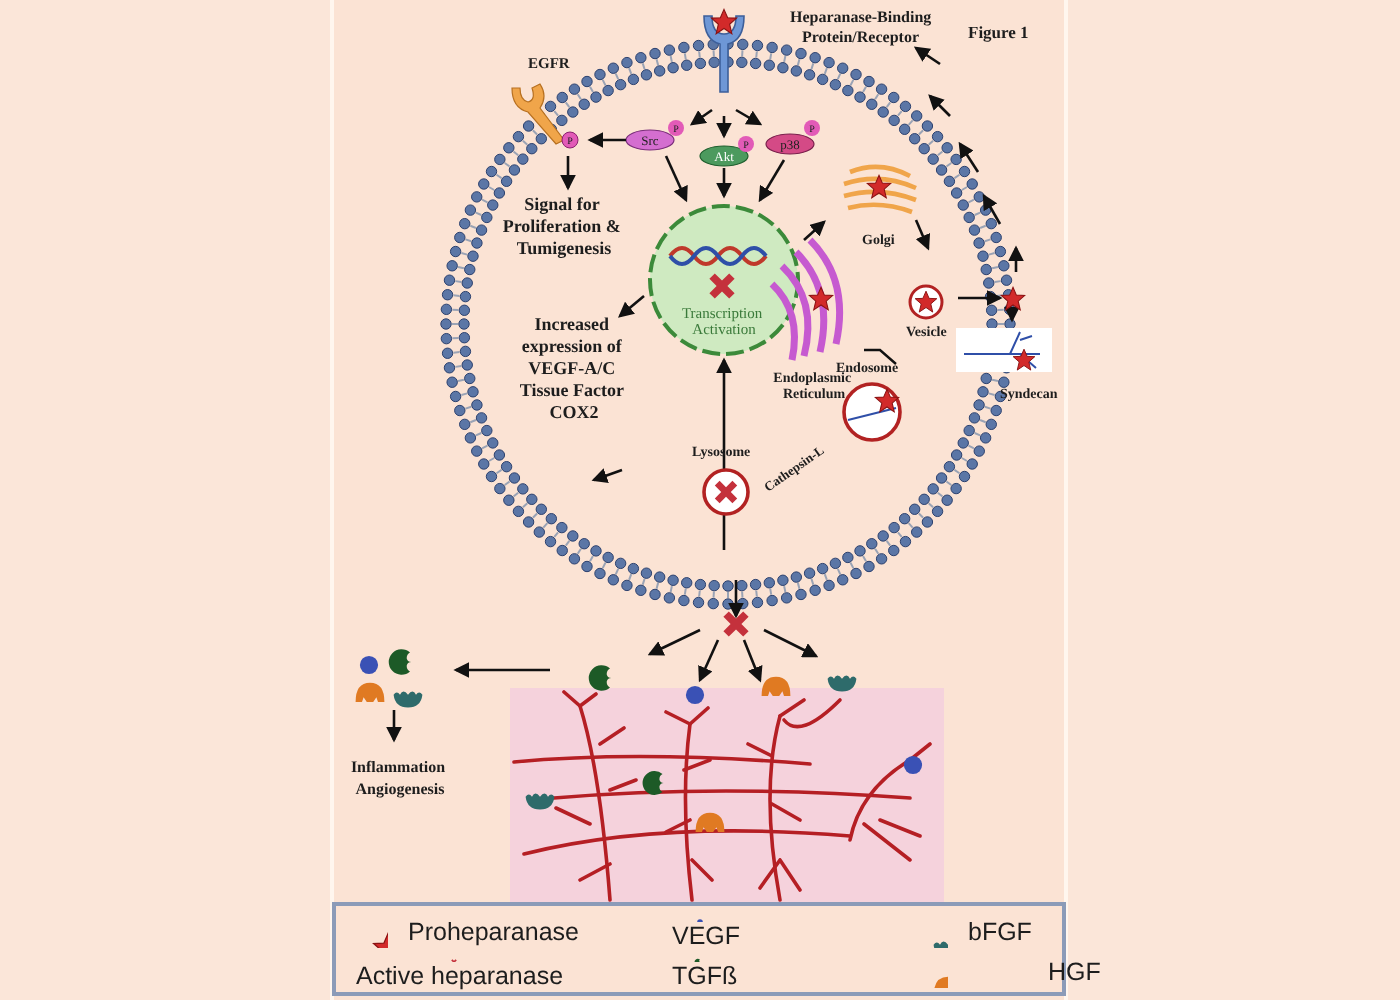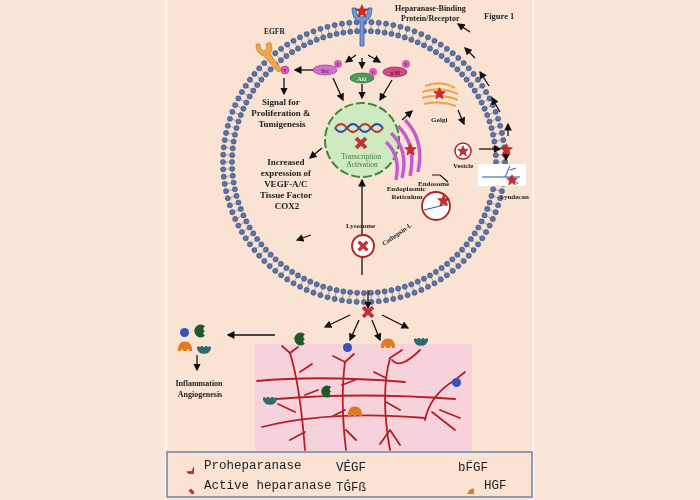--- a/index.html
+++ b/index.html
@@ -1,21 +1,21 @@
 <!DOCTYPE html>
 <html><head>
 <meta charset="utf-8">
 <style>
   html, body { margin:0; padding:0; }
   body { width:700px; height:500px; background:#fbe6d9; position:relative; overflow:hidden; font-family:"Liberation Serif", serif; }
   #frame { position:absolute; left:165px; top:0; width:369px; height:500px; background:#fbe3d4; border-left:2px solid #fff6ee; border-right:2px solid #fff6ee; box-sizing:border-box; }
   svg#diagram { position:absolute; left:0; top:0; width:700px; height:500px; }
   .lbl { font-family:"Liberation Serif", serif; font-weight:bold; fill:#1d1d1d; }
   .legend { position:absolute; left:166px; top:451px; width:367px; height:47px; border:2px solid #8b9bb8; box-sizing:border-box; background:#fbe3d4; }
-  .leg-item { position:absolute; display:flex; align-items:center; font-family:Liberation Mono, monospace; font-size:12.5px; color:#1d1d1d; height:18px; }
+  .leg-item { position:absolute; display:flex; align-items:center; font-family:Liberation Sans, sans-serif; font-size:12.5px; color:#1d1d1d; height:18px; }
   .leg-item svg { width:16px; height:16px; margin-right:10px; }
 </style>
 </head>
 <body>
 
 <div id="frame"></div>
 
 <svg id="diagram" viewBox="0 0 700 500" xmlns="http://www.w3.org/2000/svg">
   <defs>
     <marker id="ah" markerWidth="6" markerHeight="6" refX="5" refY="3" orient="auto">
@@ -582,43 +582,43 @@
   </text>
 </svg>
 
 <div class="legend">
   <div class="leg-item" style="left:10px;top:4px;">
     <svg viewBox="-10 -10 20 20">
         <use href="#star"></use>
       </svg>
     <span>Proheparanase</span>
   </div>
-  <div class="leg-item" style="left:10px;top:24px;">
+  <div class="leg-item" style="left:10px;top:24px;flex-direction:column;">
     <svg viewBox="-10 -10 20 20">
         <use href="#cross"></use>
       </svg>
     <span>Active heparanase</span>
   </div>
   <div class="leg-item" style="left:168px;top:4px;flex-direction:column;">
     <svg viewBox="-10 -10 20 20">
         <use href="#vegf"></use>
       </svg>
     <span>VEGF</span>
   </div>
   <div class="leg-item" style="left:168px;top:24px;flex-direction:column;">
     <svg viewBox="-10 -10 20 20">
         <use href="#crescent"></use>
       </svg>
     <span>TGFß</span>
   </div>
-  <div class="leg-item" style="left:290px;top:4px;flex-direction:column;">
+  <div class="leg-item" style="left:290px;top:4px;">
     <svg viewBox="-10 -10 20 20">
         <use href="#bfgf"></use>
       </svg>
     <span>bFGF</span>
   </div>
-  <div class="leg-item" style="left:290px;top:24px;">
+  <div class="leg-item" style="left:290px;top:24px;gap:40px;">
     <svg viewBox="-10 -10 20 20">
         <use href="#hgf"></use>
       </svg>
     <span>HGF</span>
   </div>
 </div>
 
 </body></html>

